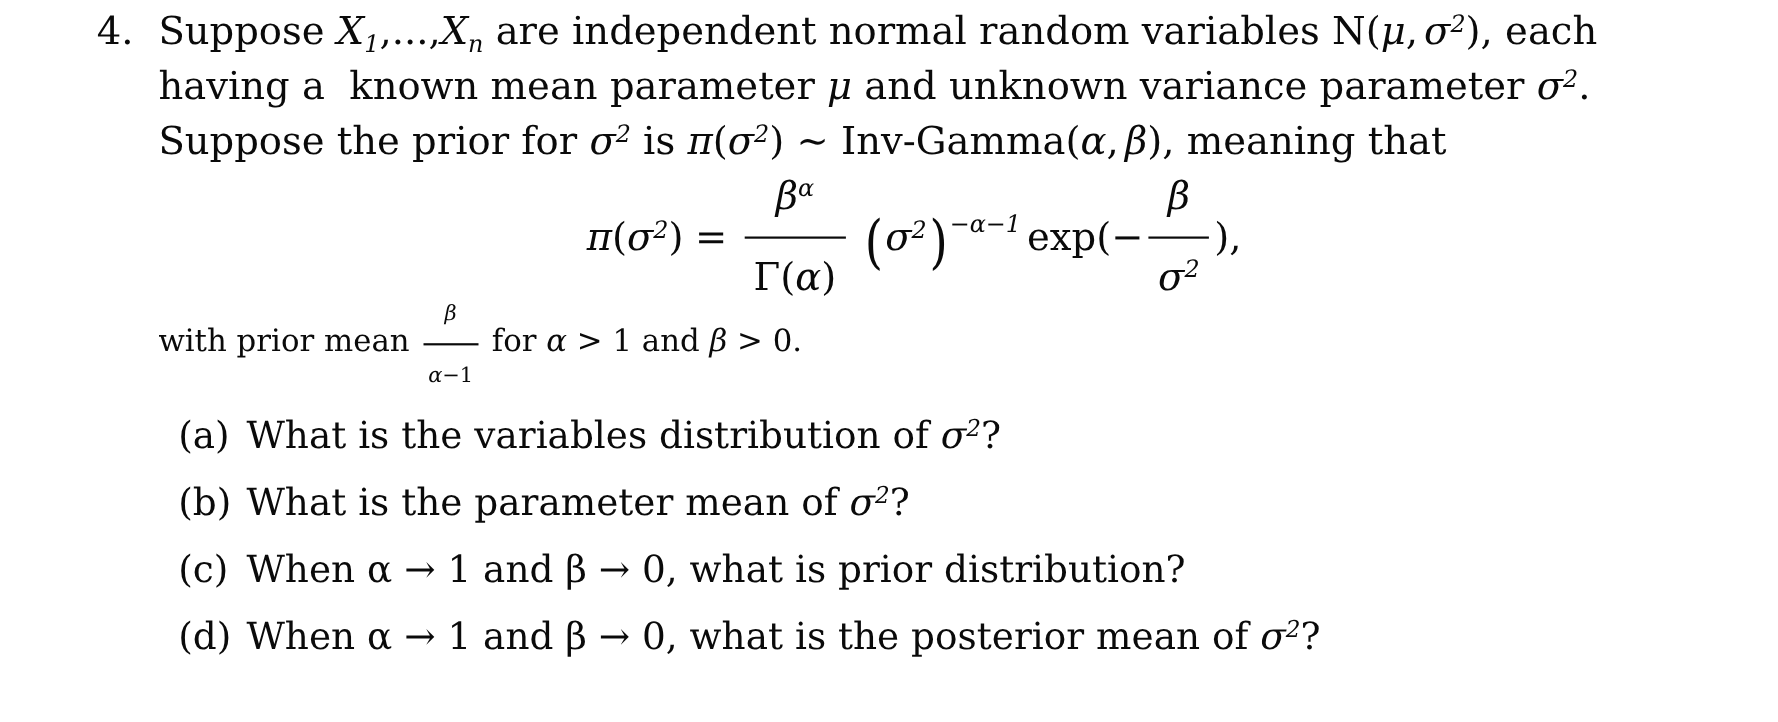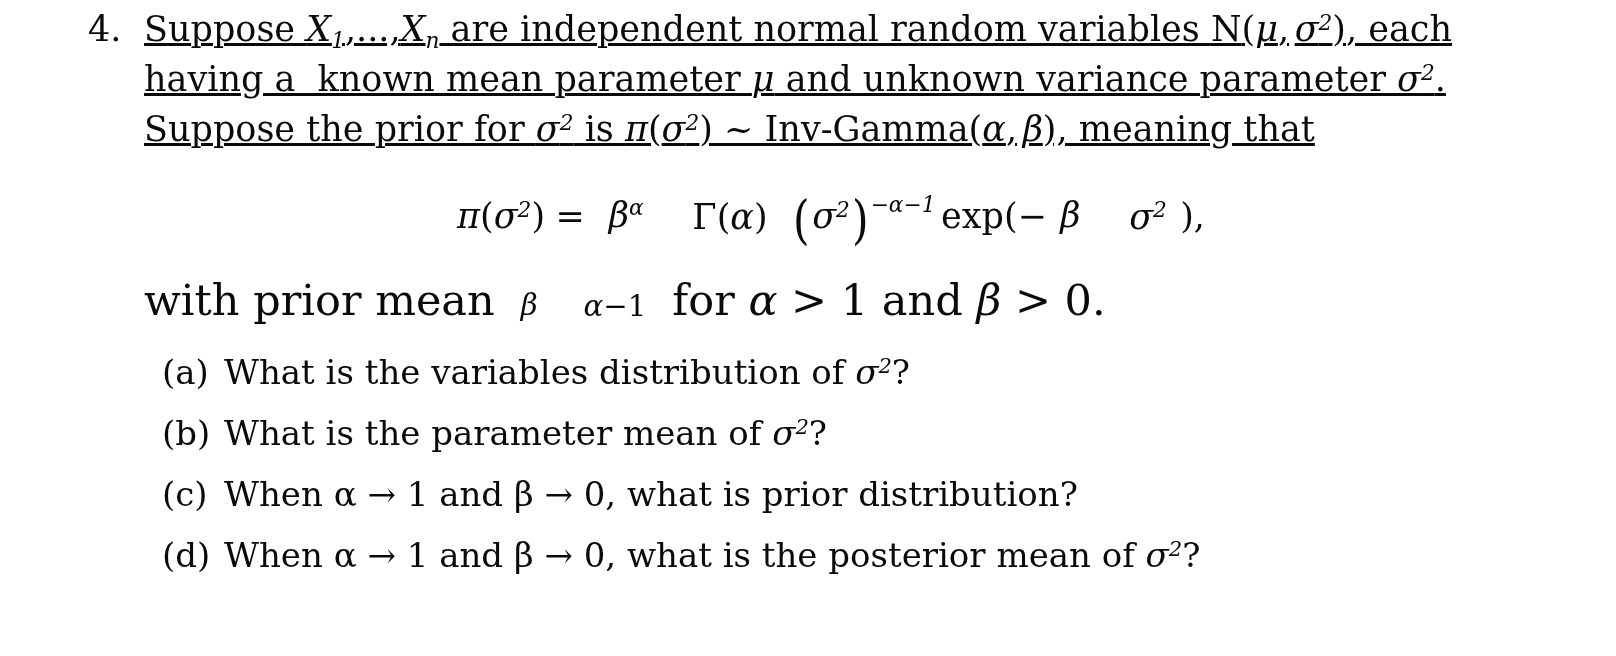--- a/index.html
+++ b/index.html
@@ -42,21 +42,20 @@
     text-align: left;
   }
   .problem-body {
     flex: 1 1 auto;
   }
 
   .para {
     font-size: 35px;
     line-height: 50px;
     white-space: pre-wrap;
-    text-decoration: underline;
   }
 
   
   .display-eq {
     margin-top: 14px;
     margin-bottom: 10px;
     height: 96px;
     display: flex;
     align-items: center;
     justify-content: center;
@@ -64,21 +63,21 @@
     font-size: 35px;
   }
   .eq-line {
     display: inline-flex;
     align-items: center;
     white-space: nowrap;
   }
 
   .closing-para {
     margin-top: 6px;
-    font-size: 43px;
+    font-size: 28px;
     line-height: 52px;
   }
 
   
   .subparts {
     margin-top: 26px;
     margin-left: 18px;
   }
   .subpart {
     display: flex;
@@ -107,20 +106,21 @@
   .msub, .msup {
     font-size: 0.62em;
     line-height: 0;
     position: relative;
   }
   .msub { top: 0.30em; }
   .msup { top: -0.52em; }
 
   .frac {
     display: inline-flex;
+    flex-direction: column;
     align-items: center;
     justify-content: center;
     vertical-align: middle;
     margin: 0 0.14em;
     line-height: 1.05;
     text-align: center;
     gap: 16px;
   }
   .frac .num { padding: 0 0.24em 0.05em 0.24em; }
   .frac .den { padding: 0.05em 0.24em 0 0.24em; }

